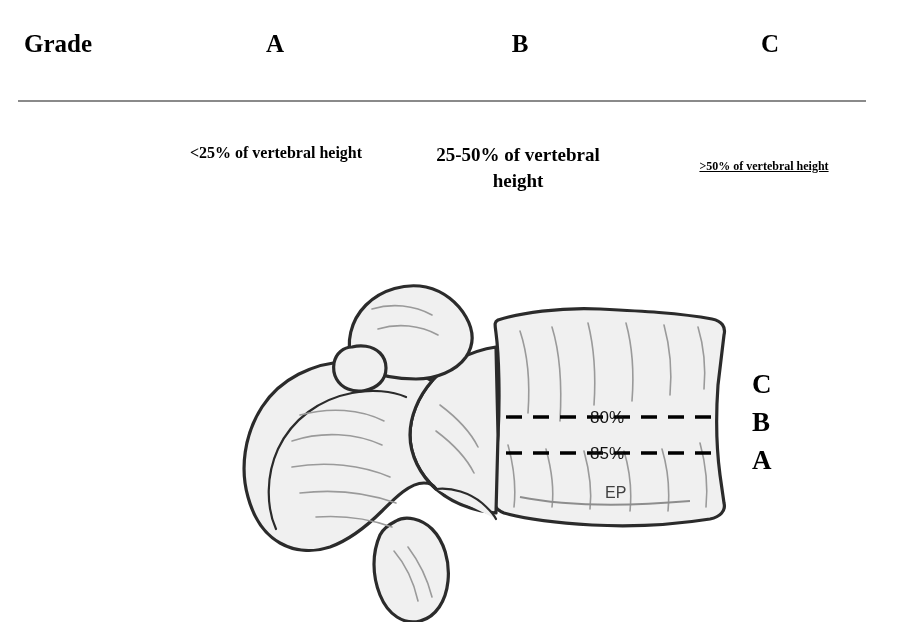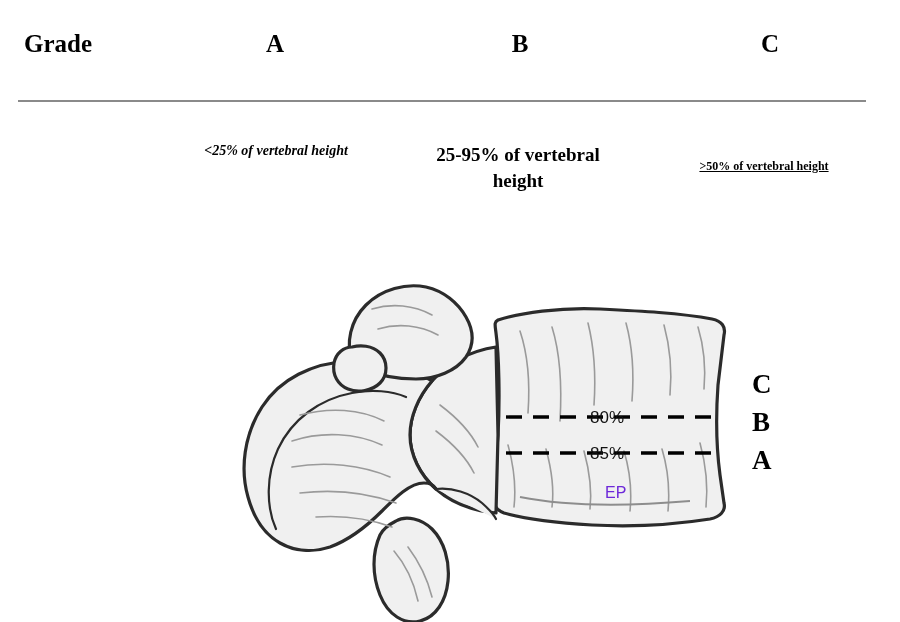--- a/index.html
+++ b/index.html
@@ -55,22 +55,21 @@
   .cell-label {
     left: 8px;
     top: 130px;
     width: 160px;
     font-size: 17px;
   }
   .cell-a {
     left: 168px;
     top: 142px;
     width: 216px;
-    font-size: 14px;
-    font-style: italic;
+    font-size: 16px;
   }
   .cell-b {
     left: 410px;
     top: 142px;
     width: 216px;
     font-size: 19px;
   }
   .cell-c {
     left: 628px;
     top: 158px;
@@ -111,39 +110,39 @@
     color: #111;
   }
   .pct-50 { left: 590px; top: 408px; }
   .pct-25 { left: 590px; top: 444px; }
   .ep-label {
     position: absolute;
     left: 605px;
     top: 484px;
     font-family: "Liberation Sans", sans-serif;
     font-size: 16px;
-    color: #6d28d9;
+    color: #404040;
   }
 </style>
 </head>
 <body>
 
 <div class="table-header">
   <div class="hdr-cell hdr-grade">Grade</div>
   <div class="hdr-cell hdr-a">A</div>
   <div class="hdr-cell hdr-b">B</div>
   <div class="hdr-cell hdr-c">C</div>
 </div>
 
 <div class="divider"></div>
 
 <div class="row-cell cell-label">
 </div>
 <div class="row-cell cell-a">&lt;25% of vertebral height</div>
-<div class="row-cell cell-b">25-95% of vertebral height</div>
+<div class="row-cell cell-b">25-50% of vertebral height</div>
 <div class="row-cell cell-c">&gt;50% of vertebral height</div>
 
 <div class="illustration">
   <svg width="900" height="387" viewBox="0 0 900 387" xmlns="http://www.w3.org/2000/svg">
     <g fill="#f0f0f0" stroke="#2b2b2b" stroke-width="3.2" stroke-linejoin="round" stroke-linecap="round">
 
       <path d="M498 85
            C 520 78, 560 72, 600 74
            C 640 76, 680 78, 712 84
            C 722 86, 726 92, 724 100

